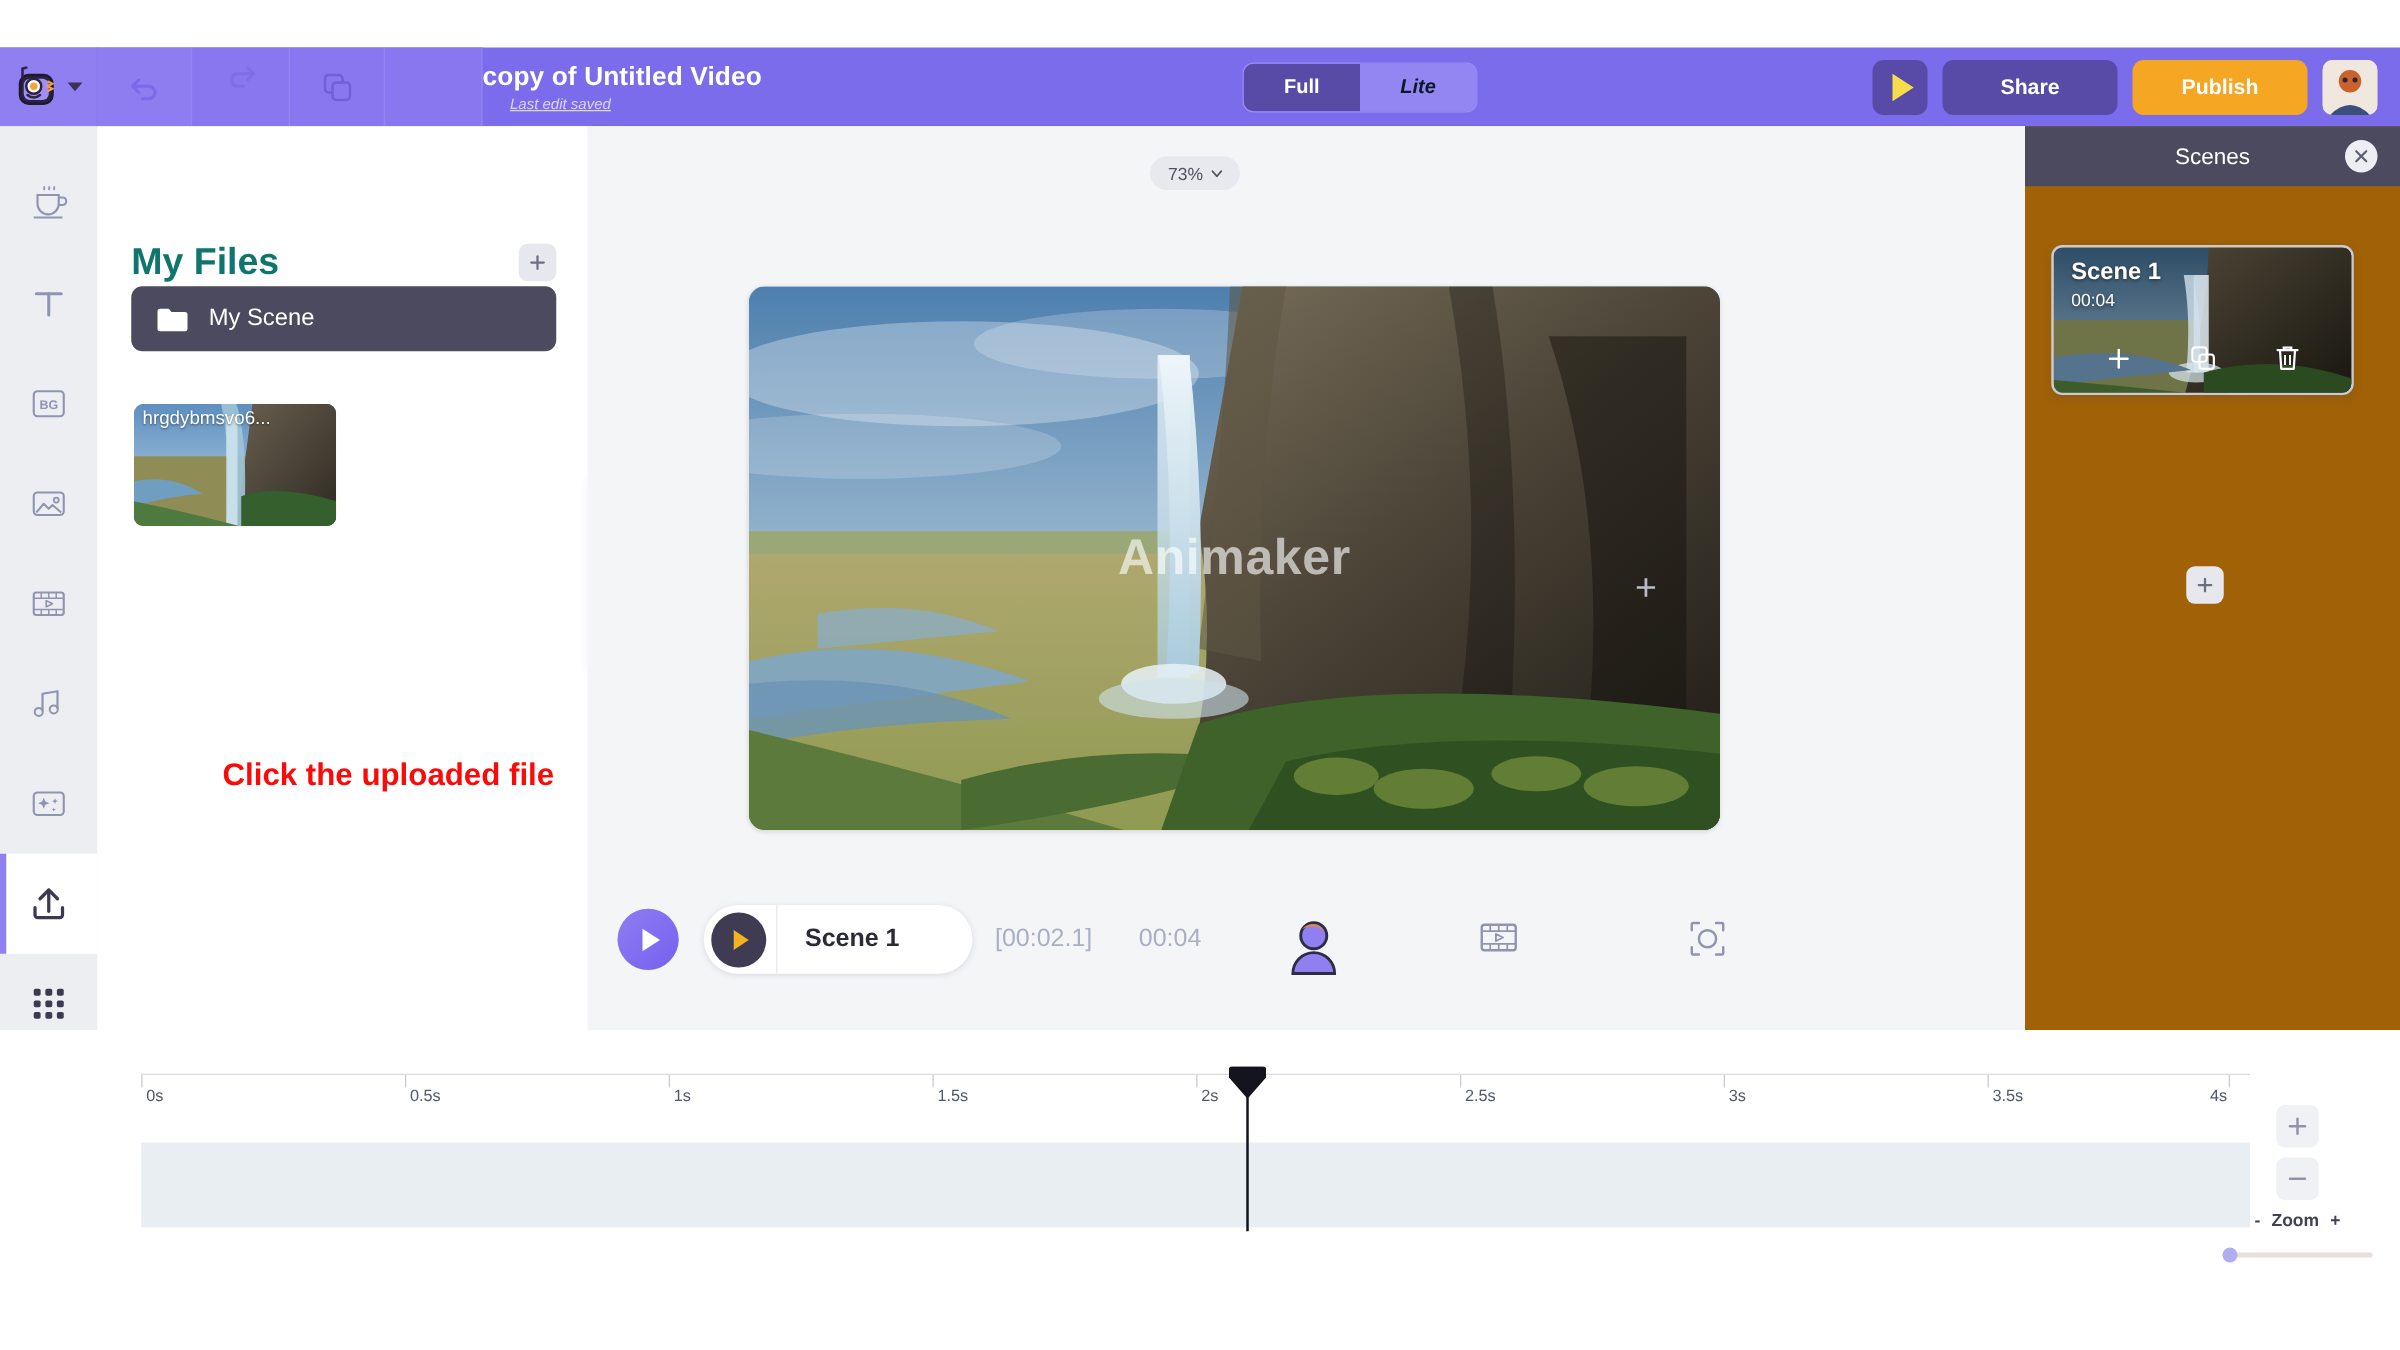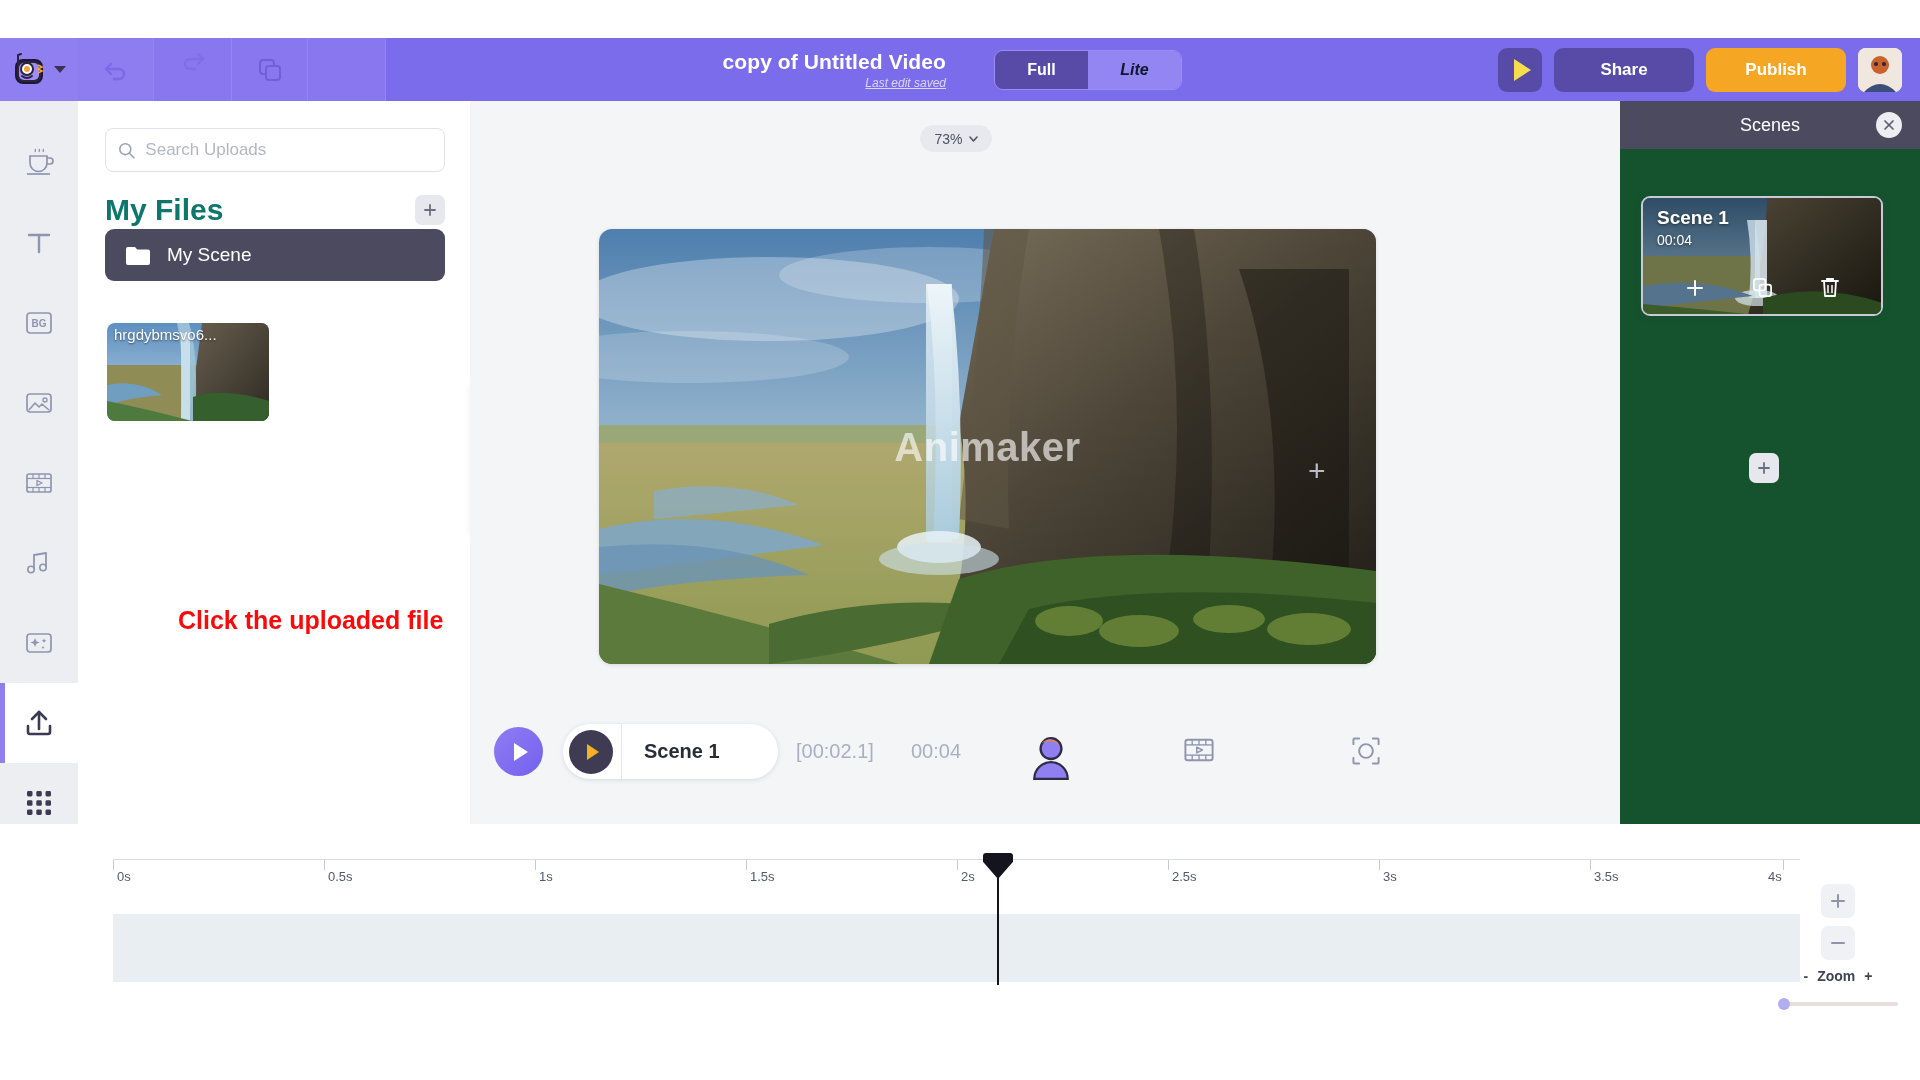--- a/index.html
+++ b/index.html
@@ -23,21 +23,21 @@
   .logo-mark { width: 38px; height: 34px; position: relative; }
   .chev { width: 0; height: 0; border-left: 6px solid transparent; border-right: 6px solid transparent; border-top: 7px solid #3b3256; }
   .tb-btn {
     width: 76px; background: #8d7df0; display: flex; align-items: center; justify-content: center;
     border-right: 1px solid #9486f2;
   }
   .tb-btn.alt { background: #8877ef; }
   .tb-spacer { width: 78px; background: #8877ef; border-right: 1px solid #9486f2; }
   .title-wrap {
     flex: 0 0 auto; width: 560px; display: flex; flex-direction: column;
-    align-items: flex-end; justify-content: center; background: transparent;
+    align-items: flex-start; justify-content: center; background: transparent;
   }
   .doc-title { color: #fff; font-size: 21px; font-weight: bold; letter-spacing: .1px; }
   .doc-sub { color: #ddd6fb; font-size: 12px; font-style: italic; text-decoration: underline; margin-top: 2px; margin-left: 22px; }
 
   .seg {
     margin-left: 48px; align-self: center; display: flex;
     border-radius: 9px; overflow: hidden; border: 1px solid #9a8cf3; height: 40px;
   }
   .seg div { width: 93px; display: flex; align-items: center; justify-content: center;
     font-size: 16px; font-weight: bold; color: #e9e3fd; cursor: default; }
@@ -136,21 +136,21 @@
     display:flex; align-items:center; justify-content:center; }
   .tri-y2 { width:0; height:0; border-top:8px solid transparent; border-bottom:8px solid transparent; border-left:12px solid #f5b223; margin-left:4px; }
   .scene-divider { width: 1px; height: 55px; background: #e6e7ed; margin-left: 8px; }
   .scene-pill-label { font-size: 20px; font-weight: bold; color: #2b2b38; margin-left: 22px; }
   .tc-a { position: absolute; left: 796px; top: 740px; font-size: 20px; color: #a9b0c4; }
   .tc-b { position: absolute; left: 911px; top: 740px; font-size: 20px; color: #a9b0c4; }
   .sb-icon { position: absolute; top: 735px; }
 
   
   .scenes {
-    position: absolute; left: 1620px; top: 101px; width: 300px; height: 723px; background: #14532d;
+    position: absolute; left: 1620px; top: 101px; width: 300px; height: 723px; background: #a16207;
   }
   .scenes-head { height: 48px; background: #4b4a5f; display:flex; align-items:center; justify-content:center; position: relative; }
   .scenes-title { color:#fff; font-size: 18px; }
   .scenes-close { position:absolute; right: 18px; top: 11px; width: 26px; height: 26px; border-radius: 50%;
     background:#eceef2; display:flex; align-items:center; justify-content:center; color:#5a6070; font-size: 15px; }
   .scene-card {
     position: absolute; left: 21px; top: 95px; width: 242px; height: 120px; border-radius: 9px;
     overflow: hidden; border: 2px solid #c9cad4; box-shadow: 0 2px 7px rgba(60,60,90,.2);
   }
   .sc-title { position:absolute; left: 14px; top: 9px; color: #fff; font-size: 19px; font-weight: bold; text-shadow: 0 1px 3px rgba(0,0,0,.5); }
@@ -340,27 +340,20 @@
       <svg class="avatar-rail" viewBox="0 0 44 44">
         <circle cx="22" cy="14" r="10" fill="#8f7ff0" stroke="#2e2b47" stroke-width="2.2"></circle>
         <path d="M13 9 a10 10 0 0 1 17 2 a13 13 0 0 0 -17 -2z" fill="#f08b2a"></path>
         <path d="M7 40 a15 15 0 0 1 30 0 z" fill="#8f7ff0" stroke="#2e2b47" stroke-width="2.2"></path>
       </svg>
     </div>
   </div>
 
   <div class="panel">
 
-    <div class="search-box">
-      <svg width="19" height="19" viewBox="0 0 19 19">
-        <circle cx="8" cy="8" r="6" stroke="#9aa0b0" stroke-width="1.7" fill="none"></circle>
-        <line x1="12.5" y1="12.5" x2="17.5" y2="17.5" stroke="#9aa0b0" stroke-width="1.7" stroke-linecap="round"></line>
-      </svg>
-      <input type="text" placeholder="Search Uploads" value="" style="">
-    </div>
 
     <div class="myfiles-row">
       <span class="myfiles-label">My Files</span>
       <span class="plus-sq">
         <svg width="14" height="14" viewBox="0 0 14 14">
           <line x1="7" y1="2" x2="7" y2="12" stroke="#6a6f80" stroke-width="1.8" stroke-linecap="round"></line>
           <line x1="2" y1="7" x2="12" y2="7" stroke="#6a6f80" stroke-width="1.8" stroke-linecap="round"></line>
         </svg>
       </span>
     </div>

